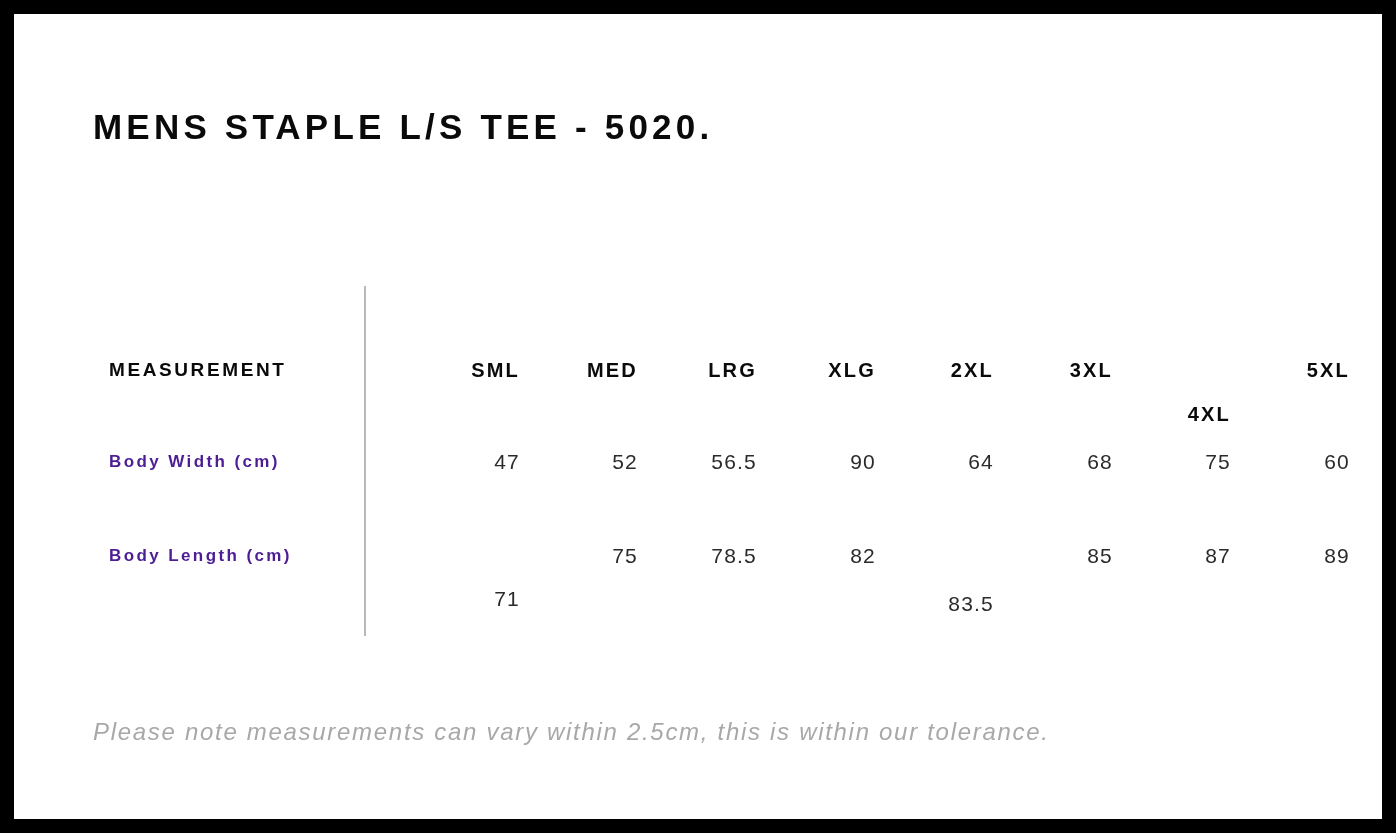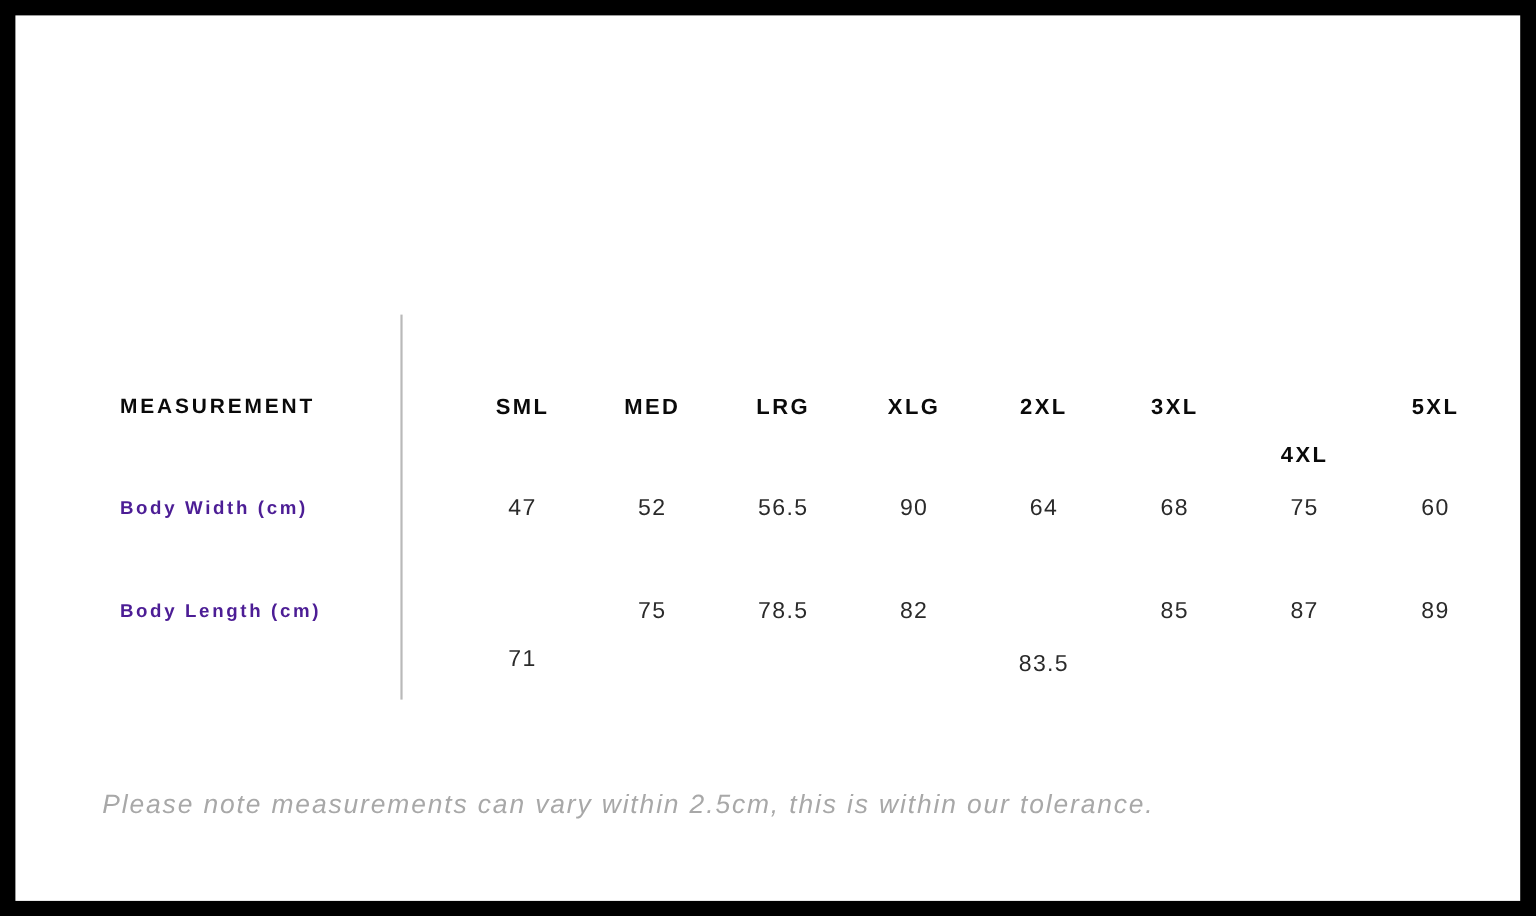--- a/index.html
+++ b/index.html
@@ -52,21 +52,21 @@
     position: absolute;
     left: 0;
     width: 100%;
   }
   .row-head { top: 342px; }
   .row-0 { top: 434px; }
   .row-1 { top: 528px; }
 
   .cell {
     position: absolute;
-    text-align: center;
+    text-align: right;
     white-space: nowrap;
   }
   .label-cell {
     left: 79px;
     text-align: left;
     white-space: nowrap;
   }
   .head-label {
     font-size: 19px;
     font-weight: bold;
@@ -104,20 +104,21 @@
     letter-spacing: 1.7px;
     color: #a8a8a8;
     white-space: nowrap;
   }
 </style>
 </head>
 <body>
 
 <div class="frame">
 
+  <div class="title">MENS STAPLE L/S TEE - 5020.</div>
 
   <div class="divider"></div>
 
   <div class="table">
 
     <div class="row row-head">
       <div class="cell label-cell head-label">MEASUREMENT</div>
       <div class="cell head-size" style="left:400px;width:90px;">SML</div>
       <div class="cell head-size" style="left:518px;width:90px;">MED</div>
       <div class="cell head-size" style="left:637px;width:90px;">LRG</div>

